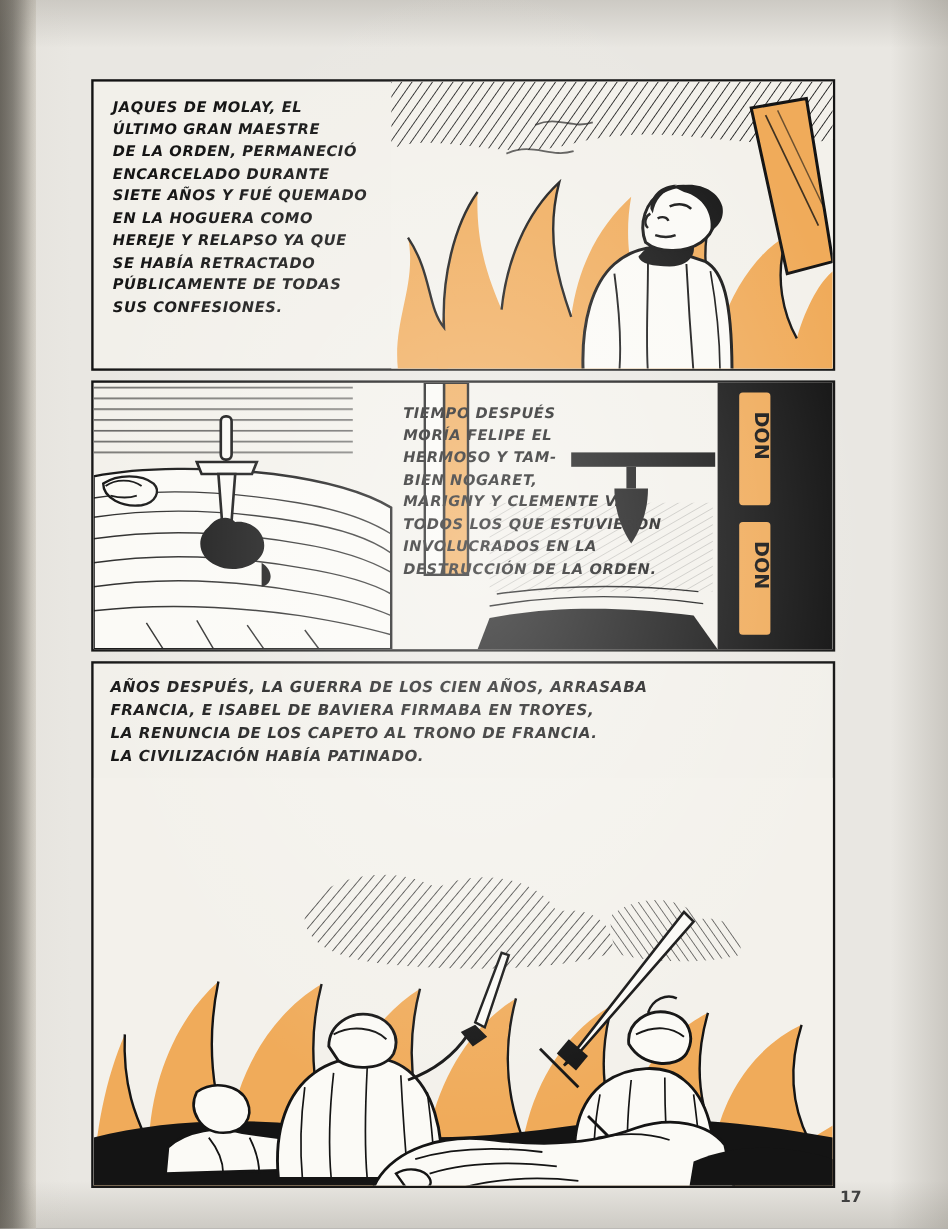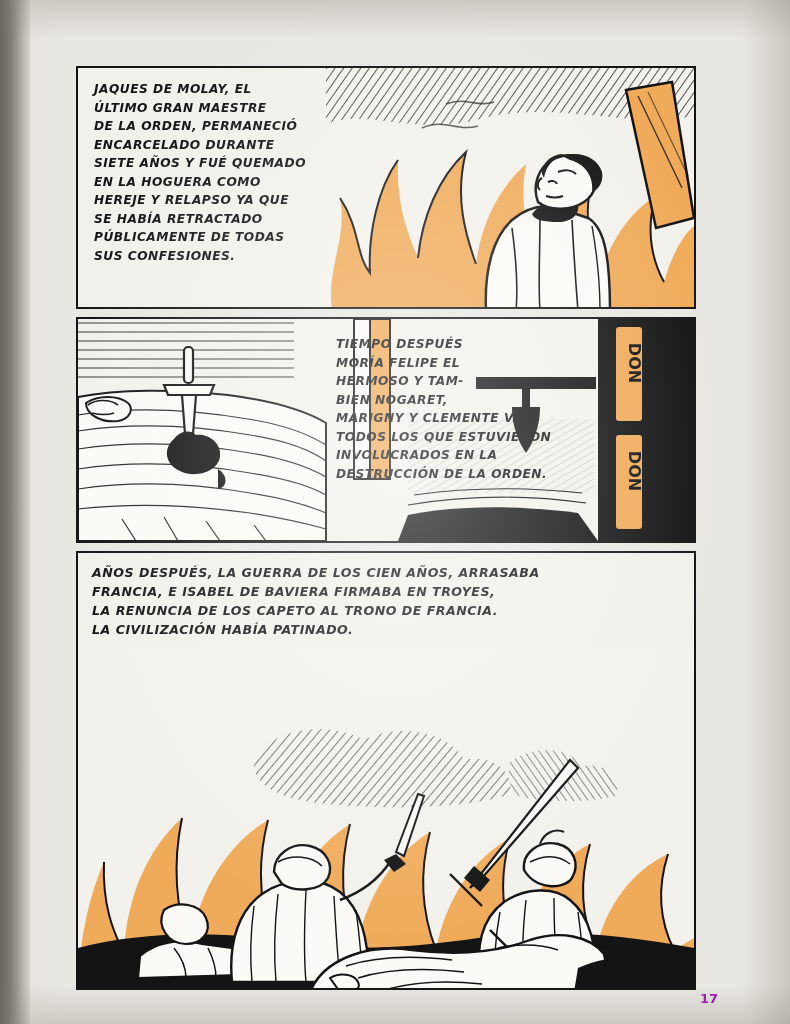--- a/index.html
+++ b/index.html
@@ -74,21 +74,21 @@
   #panel3 { left: 76px; top: 551px; width: 620px; height: 439px; }
   #panel3 .art { position: absolute; left:0; top: 95px; width: 100%; height: 344px; }
 
   .pagenum {
     position: absolute;
     right: 72px;
     bottom: 18px;
     font-family: "DejaVu Sans", sans-serif;
     font-size: 13px;
     font-weight: 700;
-    color: #a21caf;
+    color: #404040;
     z-index: 60;
   }
   svg { display: block; }
 </style>
 </head>
 <body>
 
 <div class="page">
 
   <div class="spine"></div>

